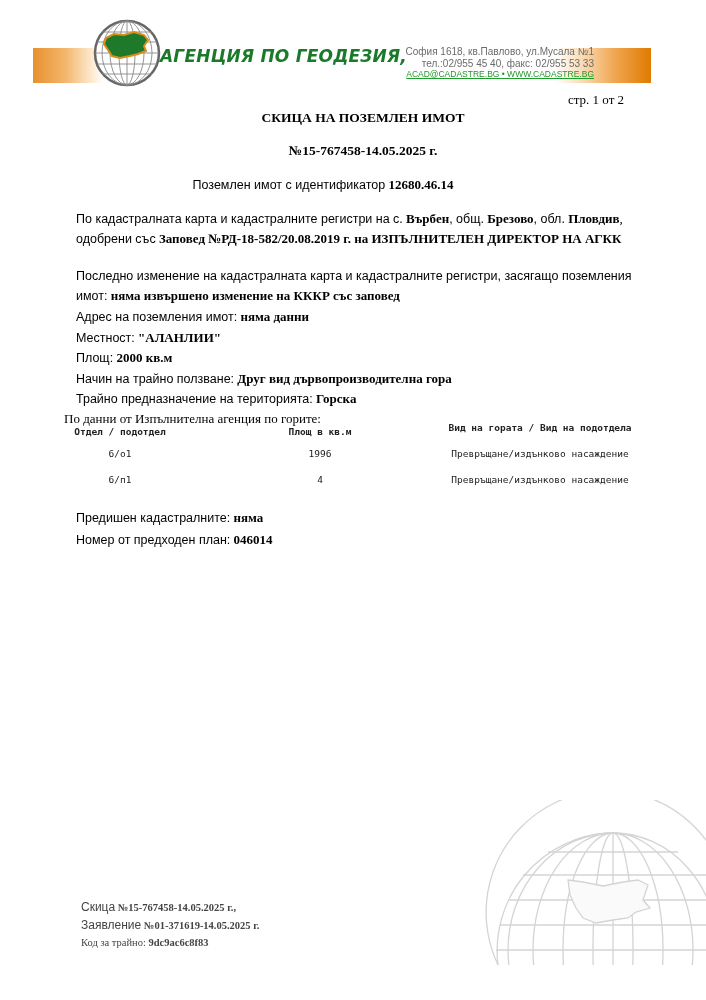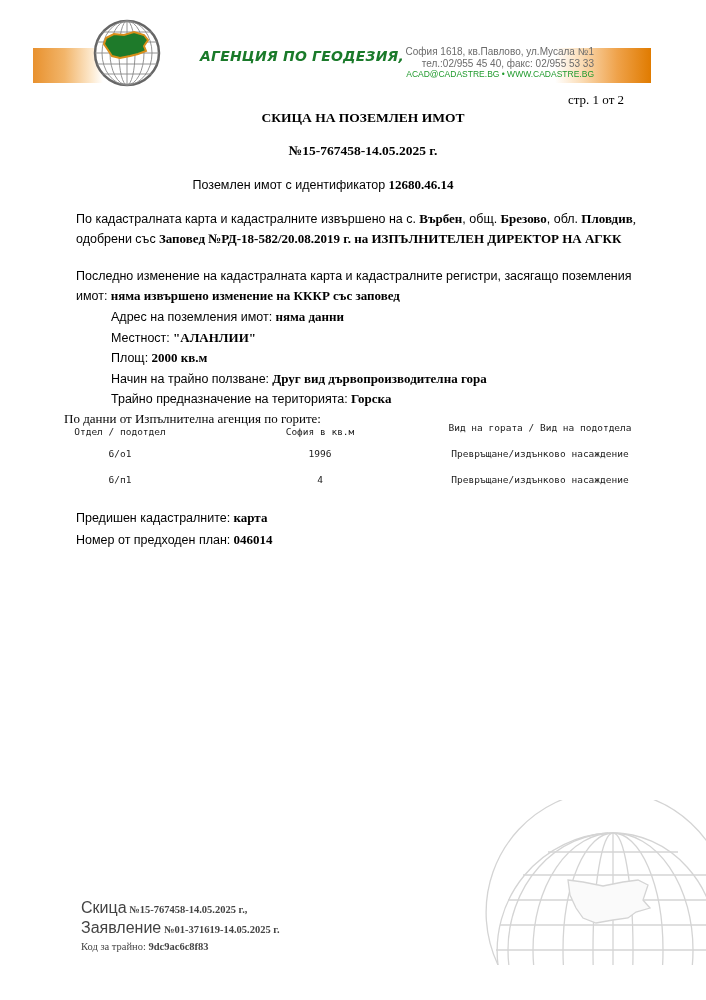--- a/index.html
+++ b/index.html
@@ -7,50 +7,50 @@
            font-family: "Liberation Serif", serif; color: #000; }
 
     .band { position: absolute; top: 48px; height: 35px; }
     .band-left { left: 33px; width: 70px;
       background: linear-gradient(to right, #e8912e 0%, #f2b56a 45%, #fdebd2 85%, #ffffff 100%); }
     .band-right { left: 555px; width: 96px;
       background: linear-gradient(to right, #ffffff 0%, #fbe0bd 25%, #efa24a 65%, #e07b00 100%); }
 
     .logo-globe { position: absolute; left: 92px; top: 18px; width: 70px; height: 70px; }
     .logo-text { position: absolute; left: 160px; top: 48px; font-family: "DejaVu Sans", sans-serif;
-      font-weight: bold; font-style: italic; color: #1a7a2a; font-size: 14px; line-height: 17px;
-      letter-spacing: 0.2px; margin-left: 40px; }
+      font-weight: bold; font-style: italic; color: #1a7a2a; font-size: 17px; line-height: 17px;
+      letter-spacing: 0.2px; }
 
     .contact { position: absolute; left: 390px; top: 46px; width: 192px; text-align: right;
       font-family: "Liberation Sans", sans-serif; font-size: 10px; line-height: 11.5px; color: #6b6b6b; margin-left: 12px; }
-    .contact .web { color: #1f9a2c; font-size: 8.5px; }
+    .contact .web { color: #1f9a2c; font-size: 8.5px; text-decoration: underline; }
 
     .page-no { position: absolute; left: 568px; top: 92px; font-size: 13px; }
 
     .title { position: absolute; left: 0; width: 706px; text-align: center; font-weight: bold; font-size: 13.5px; }
     .t1 { top: 110px; left: 10px; }
     .t2 { top: 143px; left: 10px; }
     .ident { position: absolute; left: 0; width: 646px; top: 177px; text-align: center; font-size: 13px; }
     .ident .lbl { font-family: "Liberation Sans", sans-serif; font-size: 12.5px; }
 
     .body { position: absolute; left: 76px; width: 575px; font-size: 13px; line-height: 19px; }
     .sans { font-family: "Liberation Sans", sans-serif; font-size: 12.5px; }
     .b { font-weight: bold; }
 
     .forest-table { position: absolute; left: 80px; top: 425px; width: 580px;
       font-family: "DejaVu Sans Mono", monospace; font-size: 9.5px; line-height: 13px; color: #222; }
     .forest-table .row { position: relative; height: 26px; }
-    .forest-table .hdr { height: 22px; }
+    .forest-table .hdr { height: 22px; font-weight: bold; }
     .col { position: absolute; text-align: center; }
     .c1 { left: -20px; width: 120px; }
     .c2 { left: 170px; width: 140px; }
     .c3 { left: 365px; width: 190px; }
 
     .footer { position: absolute; left: 81px; top: 899px; font-size: 10.5px; line-height: 17.5px; color: #444; }
-    .footer .sans { font-size: 16px; }
+    .footer .sans { font-size: 12px; }
 
     .bg-globe { position: absolute; left: 478px; top: 800px; width: 240px; height: 165px; }
   </style>
 </head>
 <body>
 
 <div class="band band-left"></div>
 <div class="band band-right"></div>
 
 <svg class="logo-globe" viewBox="0 0 70 70">
@@ -83,63 +83,63 @@
 
 <div class="title t1">СКИЦА НА ПОЗЕМЛЕН ИМОТ</div>
 <div class="title t2">№15-767458-14.05.2025 г.</div>
 
 <div class="ident">
   <span class="lbl">Поземлен имот с идентификатор</span>
   <span class="b">12680.46.14</span>
 </div>
 
 <div class="body" style="top:209px;">
-  <span class="sans">По кадастралната карта и кадастралните извършено на с.</span>
+  <span class="sans">По кадастралната карта и кадастралните регистри на с.</span>
   <span class="b">Върбен</span><span class="sans">, общ.</span>
   <span class="b">Брезово</span><span class="sans">, обл.</span>
   <span class="b">Пловдив</span><span>,</span>
   <span class="sans">одобрени със</span>
   <span class="b">Заповед №РД-18-582/20.08.2019 г. на ИЗПЪЛНИТЕЛЕН ДИРЕКТОР НА АГКК</span>
 </div>
 
 <div class="body" style="top:266px;">
   <span class="sans">Последно изменение на кадастралната карта и кадастралните регистри, засягащо поземления имот:</span>
   <span class="b">няма извършено изменение на КККР със заповед</span>
 </div>
 
-<div class="body" style="top:307px; line-height:20.5px;margin-left:35px;">
+<div class="body" style="top:307px; line-height:20.5px;">
   <div><span class="sans">Адрес на поземления имот:</span> <span class="b">няма данни</span></div>
   <div><span class="sans">Местност:</span> <span class="b">"АЛАНЛИИ"</span></div>
   <div><span class="sans">Площ:</span> <span class="b">2000 кв.м</span></div>
   <div><span class="sans">Начин на трайно ползване:</span> <span class="b">Друг вид дървопроизводителна гора</span></div>
   <div><span class="sans">Трайно предназначение на територията:</span> <span class="b">Горска</span></div>
 </div>
 
 <div class="body" style="top:409px; left:64px;">По данни от Изпълнителна агенция по горите:</div>
 
 <div class="forest-table">
   <div class="row hdr">
     <div class="col c1">Отдел / подотдел</div>
-    <div class="col c2">София в кв.м</div>
+    <div class="col c2">Площ в кв.м</div>
     <div class="col c3" style="top:-4px;">Вид на гората / Вид на подотдела</div>
   </div>
   <div class="row">
     <div class="col c1">6/о1</div>
     <div class="col c2">1996</div>
     <div class="col c3">Превръщане/издънково насаждение</div>
   </div>
   <div class="row">
     <div class="col c1">6/п1</div>
     <div class="col c2">4</div>
     <div class="col c3">Превръщане/издънково насаждение</div>
   </div>
 </div>
 
 <div class="body" style="top:507px; line-height:21px;">
-  <div><span class="sans">Предишен кадастралните:</span> <span class="b">карта</span></div>
+  <div><span class="sans">Предишен кадастралните:</span> <span class="b">няма</span></div>
   <div><span class="sans">Номер от предходен план:</span> <span class="b">046014</span></div>
 </div>
 
 <svg class="bg-globe" viewBox="0 0 240 165">
   <g stroke="#d4d4d4" stroke-width="1.3" fill="none">
     <path d="M20 165 A118 118 0 0 1 240 60"></path>
     <path d="M20 165 A118 118 0 0 1 130 33"></path>
     <ellipse cx="135" cy="150" rx="20" ry="117"></ellipse>
     <ellipse cx="135" cy="150" rx="50" ry="117"></ellipse>
     <ellipse cx="135" cy="150" rx="80" ry="117"></ellipse>

